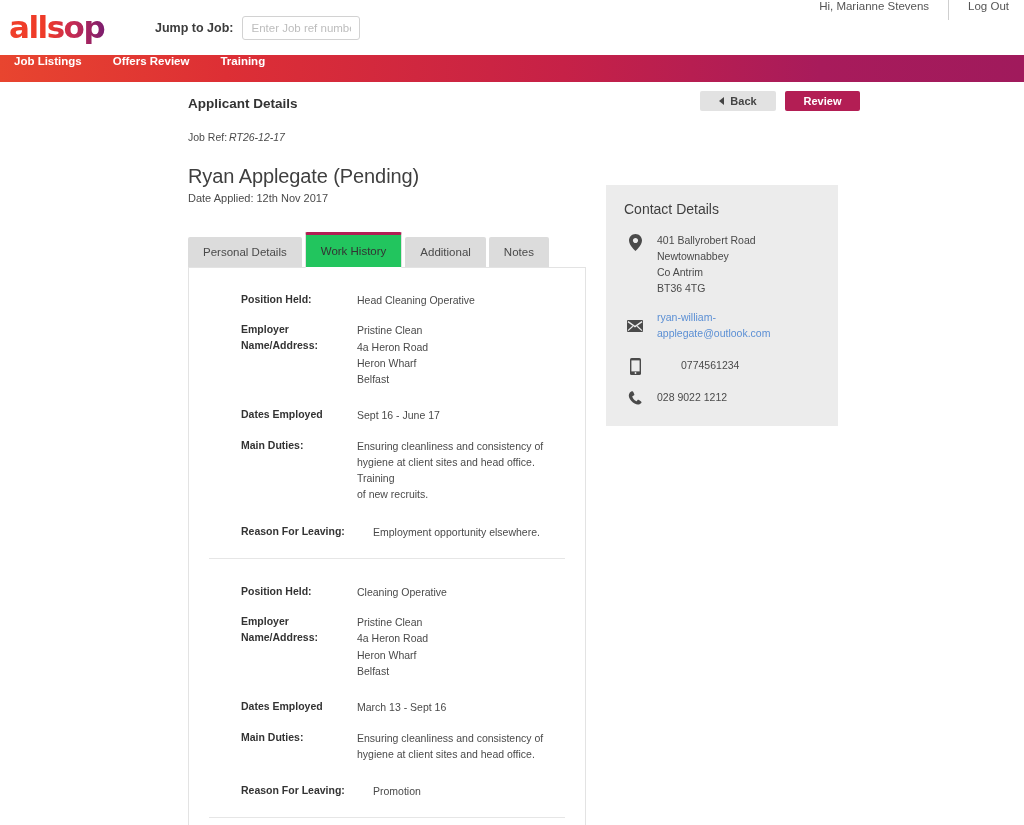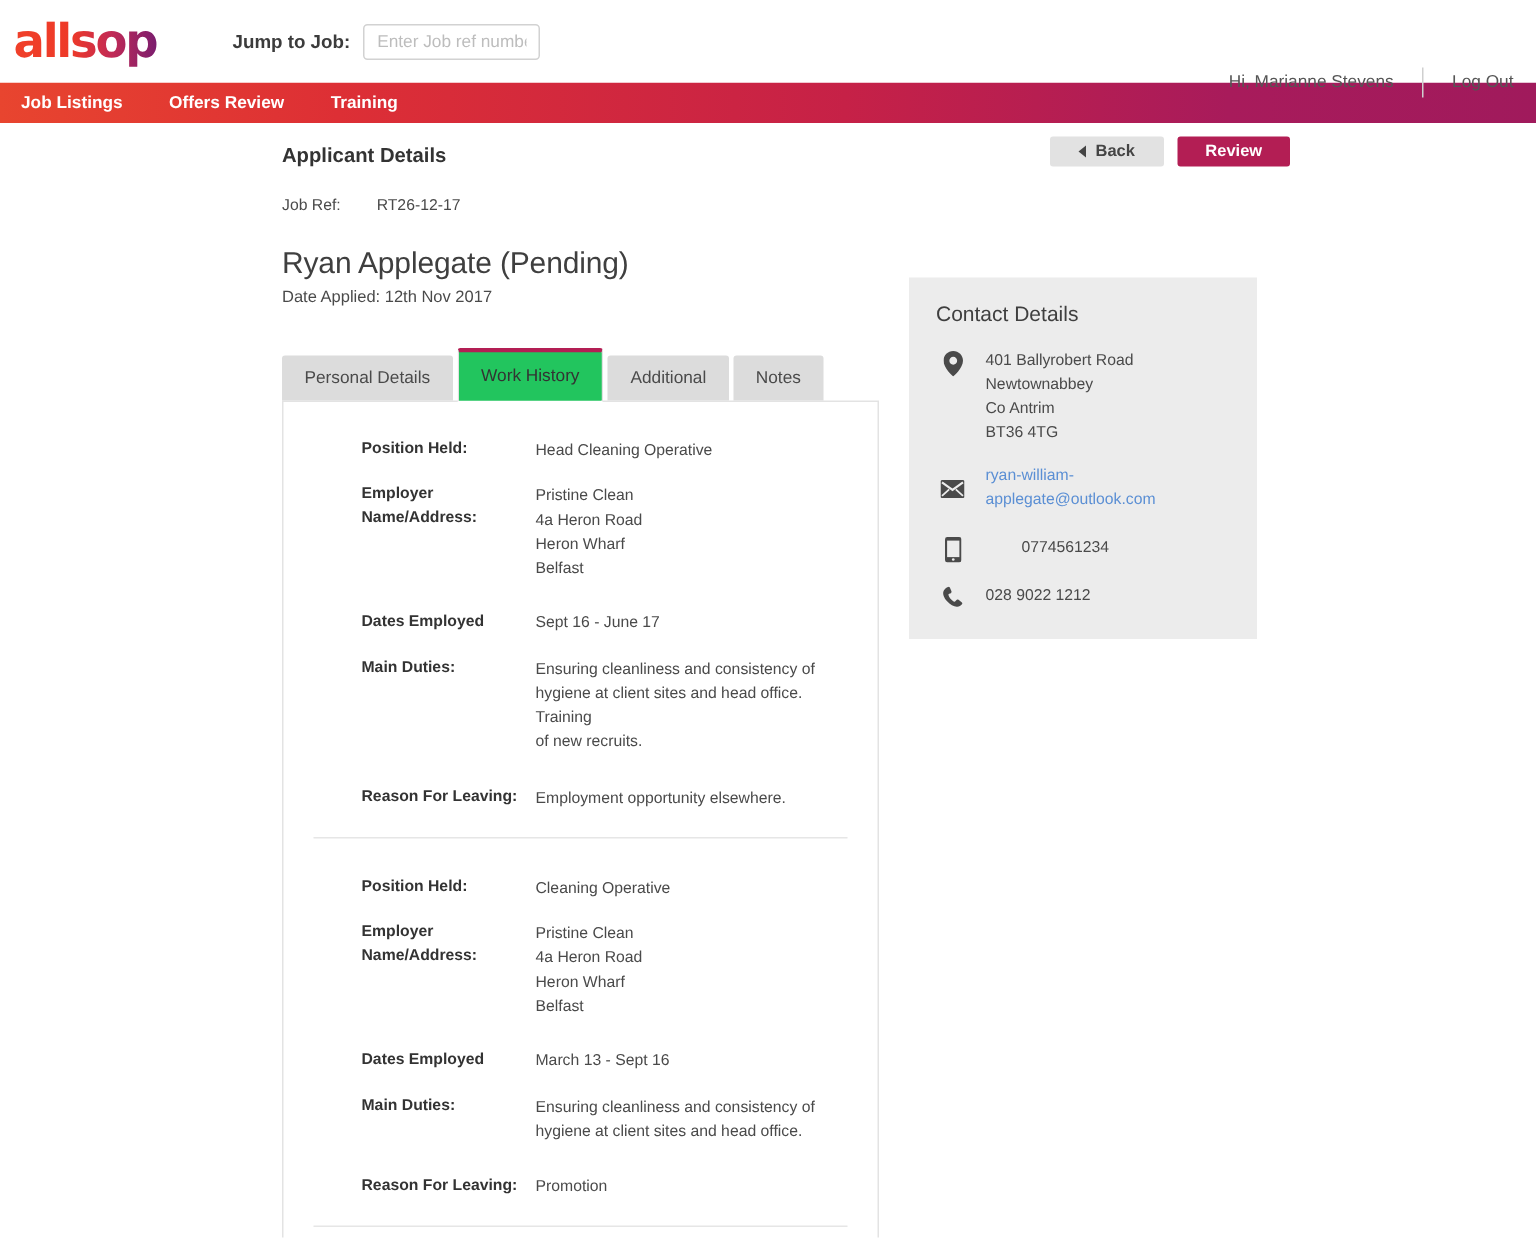--- a/index.html
+++ b/index.html
@@ -54,40 +54,38 @@
     outline: none;
   }
   .jump-input::placeholder { color: #bdbdbd; }
 
   .topbar-right {
     position: absolute;
     right: 15px;
     top: 0;
     height: 50px;
     display: flex;
-    align-items: center;
     font-size: 11.5px;
     color: #555;
-    margin-top: 30px;
   }
   .greeting { white-space: nowrap; }
   .vdivider {
     width: 1px;
     height: 20px;
     background: #cfcfcf;
     margin: 0 19px;
   }
   .logout { white-space: nowrap; color: #555; text-decoration: none; cursor: pointer; }
 
   
   .navbar {
     height: 27px;
     background: linear-gradient(to right, #e8452f 0%, #dd2f35 22%, #c62147 55%, #a81b5b 80%, #a01a5c 100%);
     display: flex;
-    align-items: center;
+    align-items: flex-start;
     padding-left: 14px;
   }
   .nav-item {
     color: #ffffff;
     font-size: 11.5px;
     font-weight: bold;
     margin-right: 31px;
     white-space: nowrap;
     cursor: pointer;
     text-decoration: none;
@@ -105,21 +103,21 @@
     font-weight: bold;
     color: #333;
     margin: 0 0 20px 0;
   }
   .jobref-line {
     font-size: 10.5px;
     color: #4a4a4a;
     margin: 0;
   }
   .jobref-label { font-weight: normal; }
-  .jobref-value { margin-left: 24px; }
+  .jobref-value { margin-left: 2px; font-style: italic; }
 
   .applicant-name {
     font-size: 20px;
     font-weight: normal;
     color: #3f3f3f;
     margin: 22px 0 0 0;
     letter-spacing: -0.1px;
   }
   .date-applied {
     font-size: 11px;
@@ -218,21 +216,21 @@
   .entry-divider {
     border: none;
     border-top: 1px solid #e6e6e6;
     margin: 18px 0 25px 0;
   }
 
   .row {
     display: flex;
     margin-bottom: 14px;
   }
-  .row:last-child { margin-bottom: 0; }
+  .row:last-child { margin-bottom: 0; gap: 16px; }
   .row-label {
     width: 148px;
     flex: 0 0 148px;
     font-size: 10.5px;
     font-weight: bold;
     color: #333;
     line-height: 1.5;
     padding-top: 0;
     padding-left: 32px;
   }

